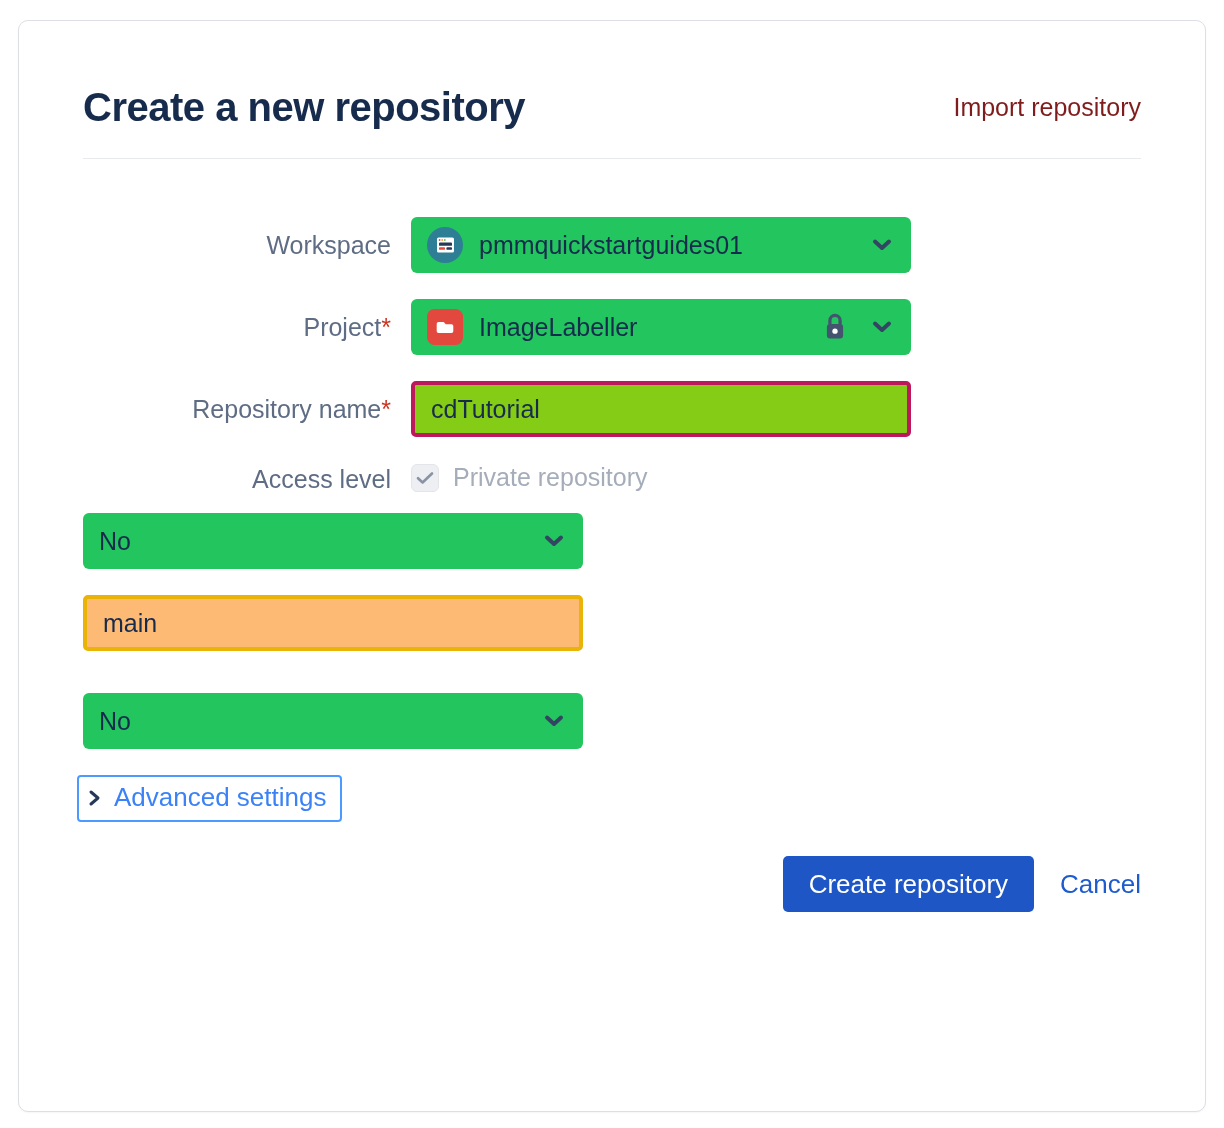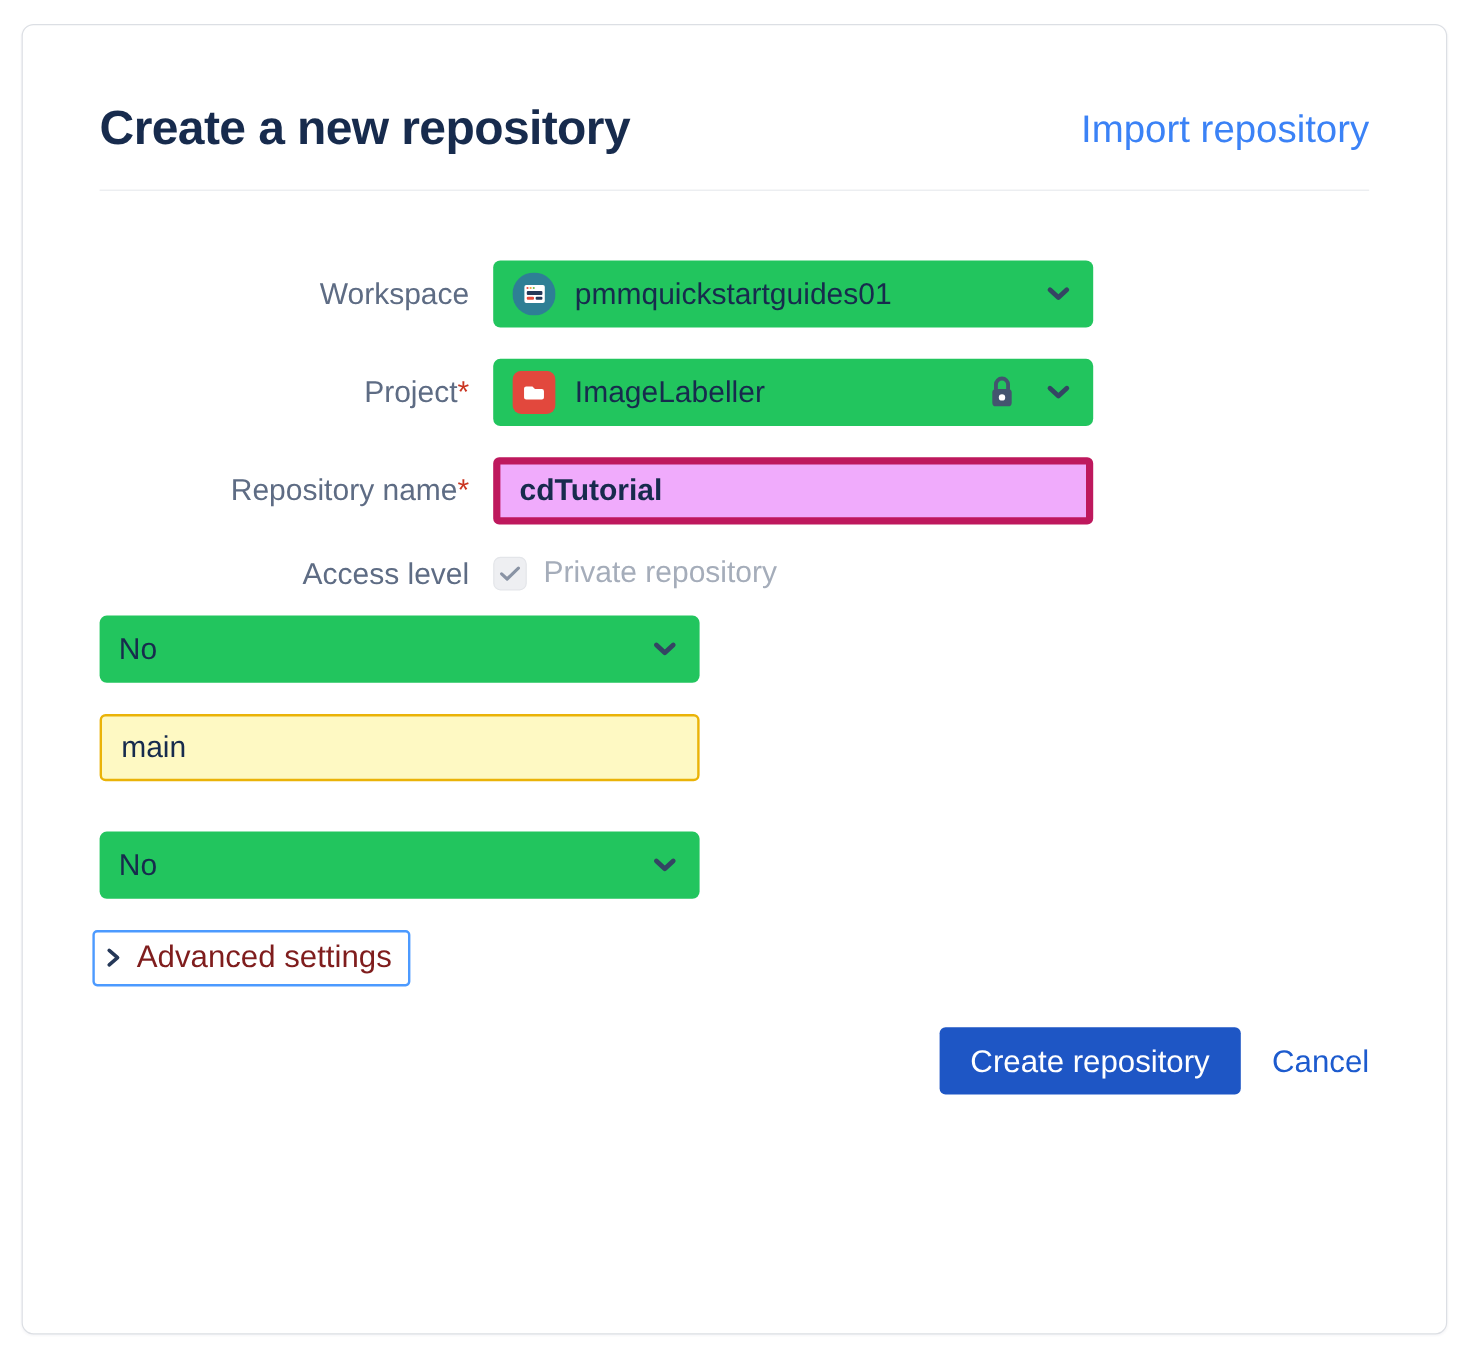--- a/index.html
+++ b/index.html
@@ -26,22 +26,22 @@
     align-items: center;
     text-align: right;
   }
   .page-title {
     font-size: 40px;
     font-weight: 700;
     color: #172B4D;
     letter-spacing: -0.5px;
   }
   .import-link {
-    font-size: 32px;
-    color: #3b82f6;
+    font-size: 25px;
+    color: #7f1d1d;
     text-decoration: none;
     cursor: pointer;
   }
   .divider {
     margin-top: 28px;
     height: 1px;
     background: #E8EAEE;
   }
   .form { margin-top: 58px; }
   .row {
@@ -86,27 +86,26 @@
   .text-input {
     width: 500px; height: 56px;
     border-radius: 5px;
     font-size: 25px;
     color: #172B4D;
     padding: 0 16px;
     font-family: "Liberation Sans", sans-serif;
     outline: none;
   }
   .repo-input {
-    background: #f0abfc;
-    border: 6px solid #be185d;
-    font-weight: bold;
+    background: #84cc16;
+    border: 4px solid #be185d;
   }
   .branch-input {
-    background: #fef9c3;
-    border: 2px solid #eab308;
+    background: #fdba74;
+    border: 4px solid #eab308;
   }
   .row-access { align-items: flex-start; margin-bottom: 18px; }
   .checkbox-line { display: flex; align-items: center; }
   .checkbox {
     width: 28px; height: 28px;
     background: #EEEFF2;
     border: 1px solid #E3E5E9;
     border-radius: 6px;
     display: flex; align-items: center; justify-content: center;
     flex: 0 0 auto;
@@ -130,21 +129,21 @@
     align-items: center;
     gap: 12px;
     border: 2px solid #4C9AFF;
     border-radius: 4px;
     padding: 5px 14px 7px 8px;
     cursor: pointer;
     background: #ffffff;
   }
   .advanced-label {
     font-size: 26px;
-    color: #7f1d1d;
+    color: #3b82f6;
   }
   .actions-row {
     margin-top: 34px;
     display: flex;
     justify-content: flex-end;
     align-items: center;
   }
   .create-btn {
     height: 56px;
     padding: 0 26px;

